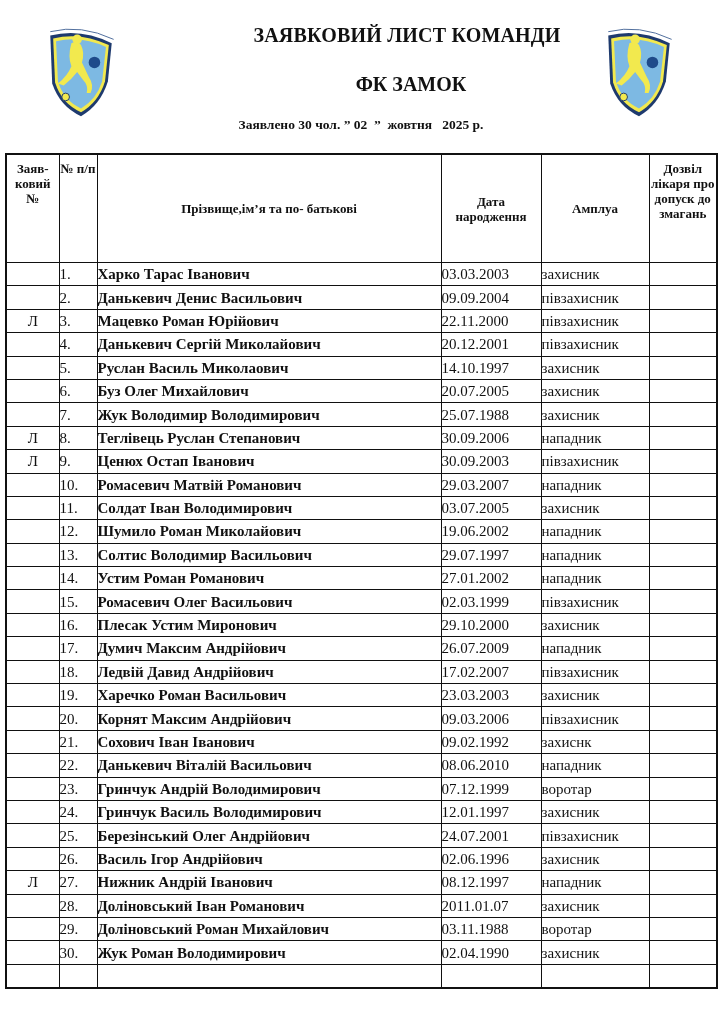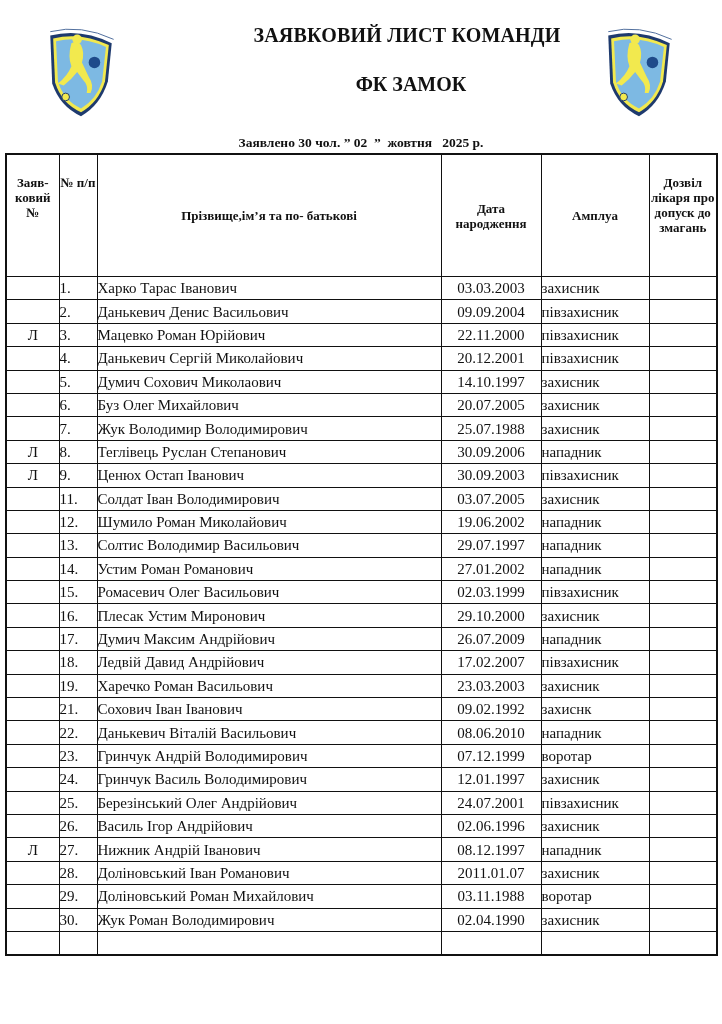--- a/index.html
+++ b/index.html
@@ -15,44 +15,44 @@
     .title1 {
       position: absolute; top: 24px; left: 0; width: 722px; text-align: center;
       font-weight: bold; font-size: 20px; letter-spacing: 0.2px; padding-left: 46px;
     }
     .title2 {
       position: absolute; top: 73px; left: 16px; width: 722px; text-align: center;
       font-weight: bold; font-size: 20px; padding-left: 34px;
     }
     .declared {
       position: absolute; top: 117px; left: 0; width: 722px; text-align: center;
-      font-weight: bold; font-size: 13.5px; white-space: pre; margin-top: 18px;
+      font-weight: bold; font-size: 13.5px; white-space: pre;
     }
 
     table.roster {
       position: absolute; top: 153px; left: 5px; width: 711px;
       border-collapse: collapse; table-layout: fixed;
       border: 2px solid #111;
     }
     table.roster th, table.roster td {
       border: 1.5px solid #111; padding: 0; overflow: hidden; white-space: nowrap;
     }
     table.roster th {
       height: 101px; font-weight: bold; font-size: 13px; line-height: 15px;
-      vertical-align: top; text-align: center; padding-top: 20px;
+      vertical-align: top; text-align: center; padding-top: 6px;
     }
     table.roster th.mid { vertical-align: middle; padding-top: 0; }
     table.roster th.wrap { white-space: normal; }
     table.roster td {
       height: 22.4px; font-size: 15px; line-height: 18px; vertical-align: middle;
     }
     td.c-reg { text-align: center; }
     td.c-num { padding-left: 7px; }
-    td.c-name { padding-left: 6px; }
-    td.c-dob { padding-left: 5px; text-align: center; }
+    td.c-name { padding-left: 6px; font-weight: bold; }
+    td.c-dob { padding-left: 5px; }
     td.c-pos { padding-left: 6px; }
   </style>
 </head>
 <body>
 
 <div class="logo left">
   <svg viewBox="0 0 80 100" xmlns="http://www.w3.org/2000/svg">
     <path d="M8 12 Q40 4 72 20 L68 60 Q60 85 40 96 Q18 86 10 62 Z" fill="#1e3a6e"></path>
     <path d="M11 15 Q40 8 69 22 L65 60 Q58 82 40 92 Q20 83 13 61 Z" fill="#f2e94e"></path>
     <path d="M14 18 Q40 12 66 24 L62 60 Q56 79 40 88 Q22 80 16 60 Z" fill="#7db9e3"></path>
@@ -128,21 +128,21 @@
         <td class="c-reg"></td>
         <td class="c-num">4.</td>
         <td class="c-name">Данькевич Сергій Миколайович</td>
         <td class="c-dob">20.12.2001</td>
         <td class="c-pos">півзахисник</td>
         <td class="c-doc"></td>
       </tr>
       <tr>
         <td class="c-reg"></td>
         <td class="c-num">5.</td>
-        <td class="c-name">Думич Сохович Миколаович</td>
+        <td class="c-name">Руслан Василь Миколаович</td>
         <td class="c-dob">14.10.1997</td>
         <td class="c-pos">захисник</td>
         <td class="c-doc"></td>
       </tr>
       <tr>
         <td class="c-reg"></td>
         <td class="c-num">6.</td>
         <td class="c-name">Буз Олег Михайлович</td>
         <td class="c-dob">20.07.2005</td>
         <td class="c-pos">захисник</td>
@@ -167,20 +167,28 @@
       <tr>
         <td class="c-reg">Л</td>
         <td class="c-num">9.</td>
         <td class="c-name">Ценюх Остап Іванович</td>
         <td class="c-dob">30.09.2003</td>
         <td class="c-pos">півзахисник</td>
         <td class="c-doc"></td>
       </tr>
       <tr>
         <td class="c-reg"></td>
+        <td class="c-num">10.</td>
+        <td class="c-name">Ромасевич Матвій Романович</td>
+        <td class="c-dob">29.03.2007</td>
+        <td class="c-pos">нападник</td>
+        <td class="c-doc"></td>
+      </tr>
+      <tr>
+        <td class="c-reg"></td>
         <td class="c-num">11.</td>
         <td class="c-name">Солдат Іван Володимирович</td>
         <td class="c-dob">03.07.2005</td>
         <td class="c-pos">захисник</td>
         <td class="c-doc"></td>
       </tr>
       <tr>
         <td class="c-reg"></td>
         <td class="c-num">12.</td>
         <td class="c-name">Шумило Роман Миколайович</td>
@@ -235,20 +243,28 @@
         <td class="c-dob">17.02.2007</td>
         <td class="c-pos">півзахисник</td>
         <td class="c-doc"></td>
       </tr>
       <tr>
         <td class="c-reg"></td>
         <td class="c-num">19.</td>
         <td class="c-name">Харечко Роман Васильович</td>
         <td class="c-dob">23.03.2003</td>
         <td class="c-pos">захисник</td>
+        <td class="c-doc"></td>
+      </tr>
+      <tr>
+        <td class="c-reg"></td>
+        <td class="c-num">20.</td>
+        <td class="c-name">Корнят Максим Андрійович</td>
+        <td class="c-dob">09.03.2006</td>
+        <td class="c-pos">півзахисник</td>
         <td class="c-doc"></td>
       </tr>
       <tr>
         <td class="c-reg"></td>
         <td class="c-num">21.</td>
         <td class="c-name">Сохович Іван Іванович</td>
         <td class="c-dob">09.02.1992</td>
         <td class="c-pos">захиснк</td>
         <td class="c-doc"></td>
       </tr>

